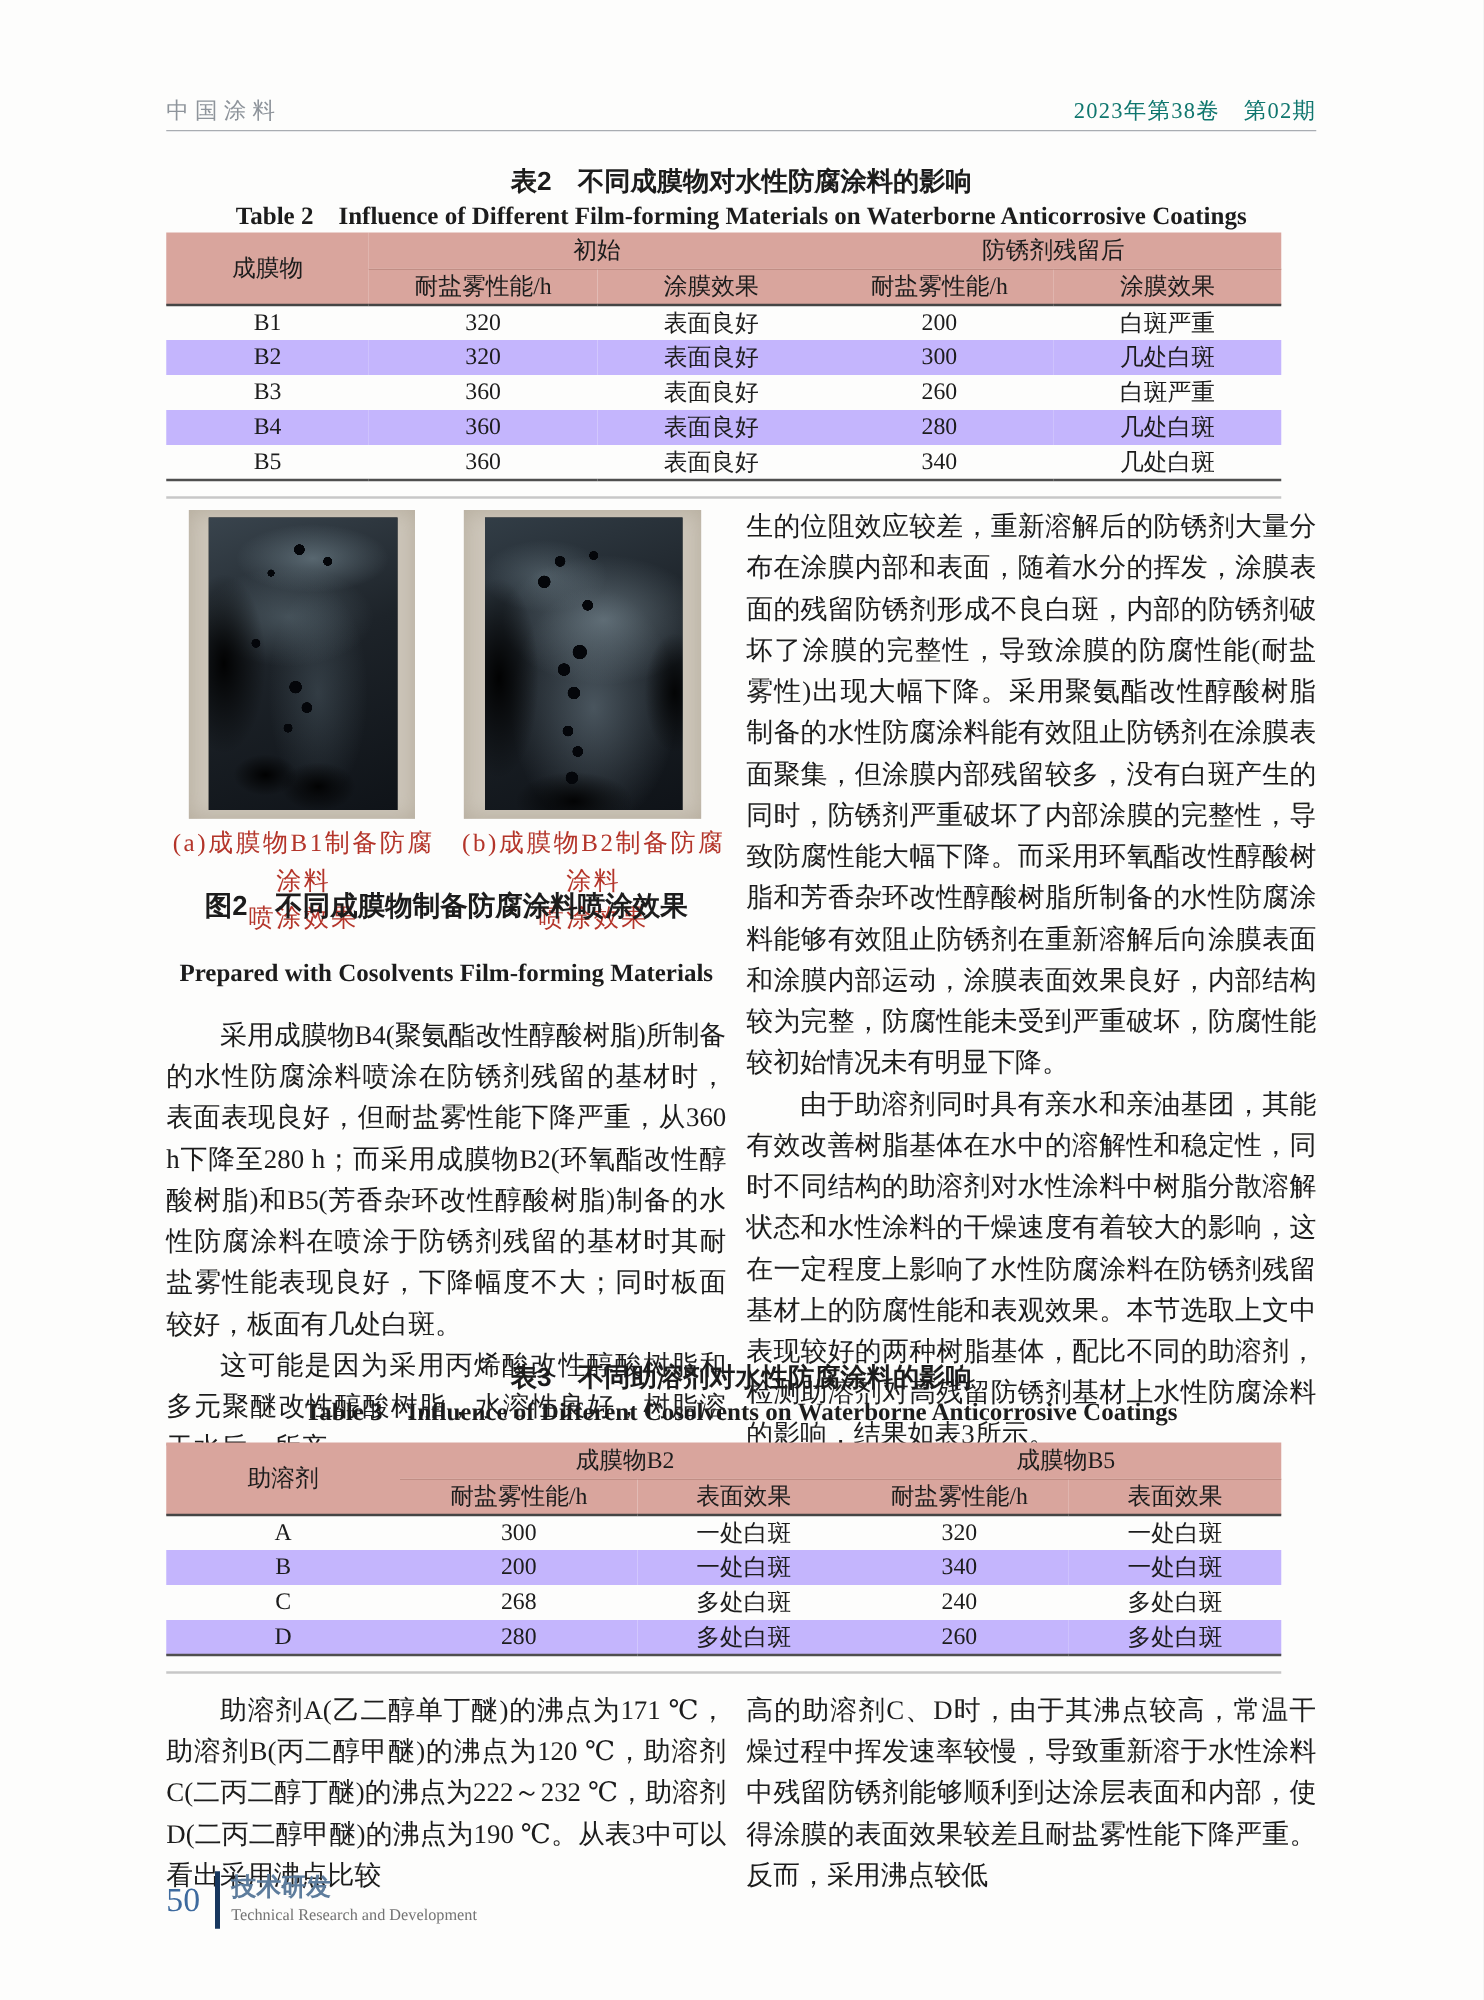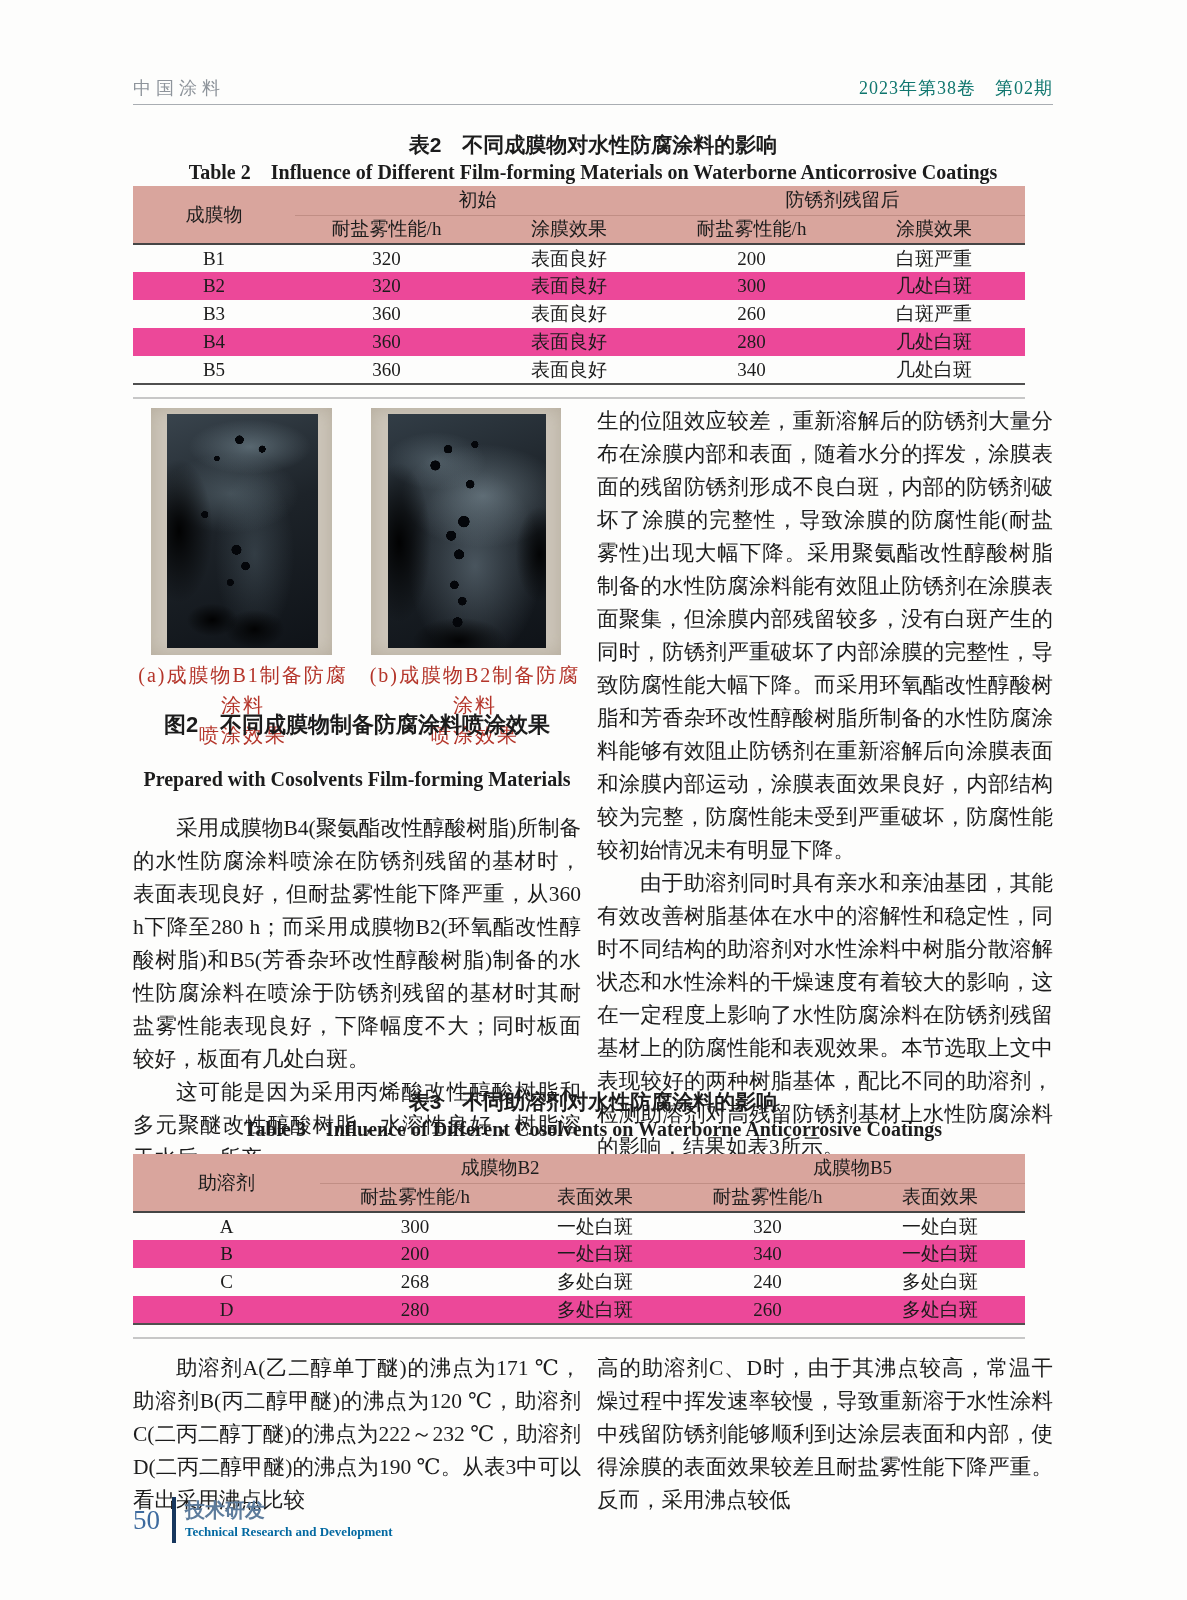--- a/index.html
+++ b/index.html
@@ -24,21 +24,21 @@
   #t3zh { top:1088px; } #t3en { top:1116px; }
 
   
   .datatable { position:absolute; left:133px; width:892px; border-collapse:collapse; table-layout:fixed; }
   #table2 { top:186px; } #table3 { top:1154px; }
   .datatable td { text-align:center; vertical-align:middle; font-size:19px; padding:0; }
   .datatable .hdr td { background:#d9a59d; height:29px; }
   .datatable td.groupcell { border-bottom:1px solid #c18e85; }
   .datatable tr.hdr2 td, .datatable td.rowspan2 { border-bottom:2px solid #454545; }
   .datatable tr.body td { height:28px; }
-  .datatable tr.stripe td { background:#ec4899; }
+  .datatable tr.stripe td { background:#c4b5fd; }
   .datatable tr.last td { border-bottom:2px solid #4f4f4f; }
   .tbl-underline { position:absolute; left:133px; width:892px; height:2px; background:#c7c7c7; }
   #t2u { top:397px; } #t3u { top:1337px; }
 
   
   .photo { position:absolute; top:408px; height:247px; background:#cdc6ba;
     box-shadow:inset 0 0 18px rgba(150,140,120,.45); }
   #photoA { left:151px; width:181px; }
   #photoB { left:371px; width:190px; }
   .panel { position:absolute; left:9%; right:8%; top:2.5%; bottom:3%; background-color:#14181d; }
@@ -101,21 +101,21 @@
   .sec-heading { display:flex; color:#a8473c; font-weight:bold;
     font-family:"Liberation Sans","DejaVu Sans",sans-serif; font-size:21px; line-height:33px; text-align:left; }
   .sec-no { flex:0 0 52px; }
 
   
   .footer { position:absolute; left:133px; top:1497px; display:flex; align-items:flex-start; }
   .footer-num { font-size:27px; color:#3d6a9e; margin-top:8px; }
   .footer-bar { width:4px; height:46px; background:#17375e; margin:0 9px 0 12px; }
   .footer-zh { font-family:"Liberation Sans","DejaVu Sans",sans-serif; font-weight:bold;
     font-size:20px; color:#5d7c9c; line-height:26px; }
-  .footer-en { font-size:13px; color:#0369a1; line-height:18px;font-weight:bold; }
+  .footer-en { font-size:13px; color:#737373; line-height:18px; }
 </style>
 </head>
 <body>
 
 <div class="page">
 
   <div class="journal-name">中国涂料</div>
   <div class="issue-info">2023年第38卷　第02期</div>
   <div class="header-rule"></div>
 

